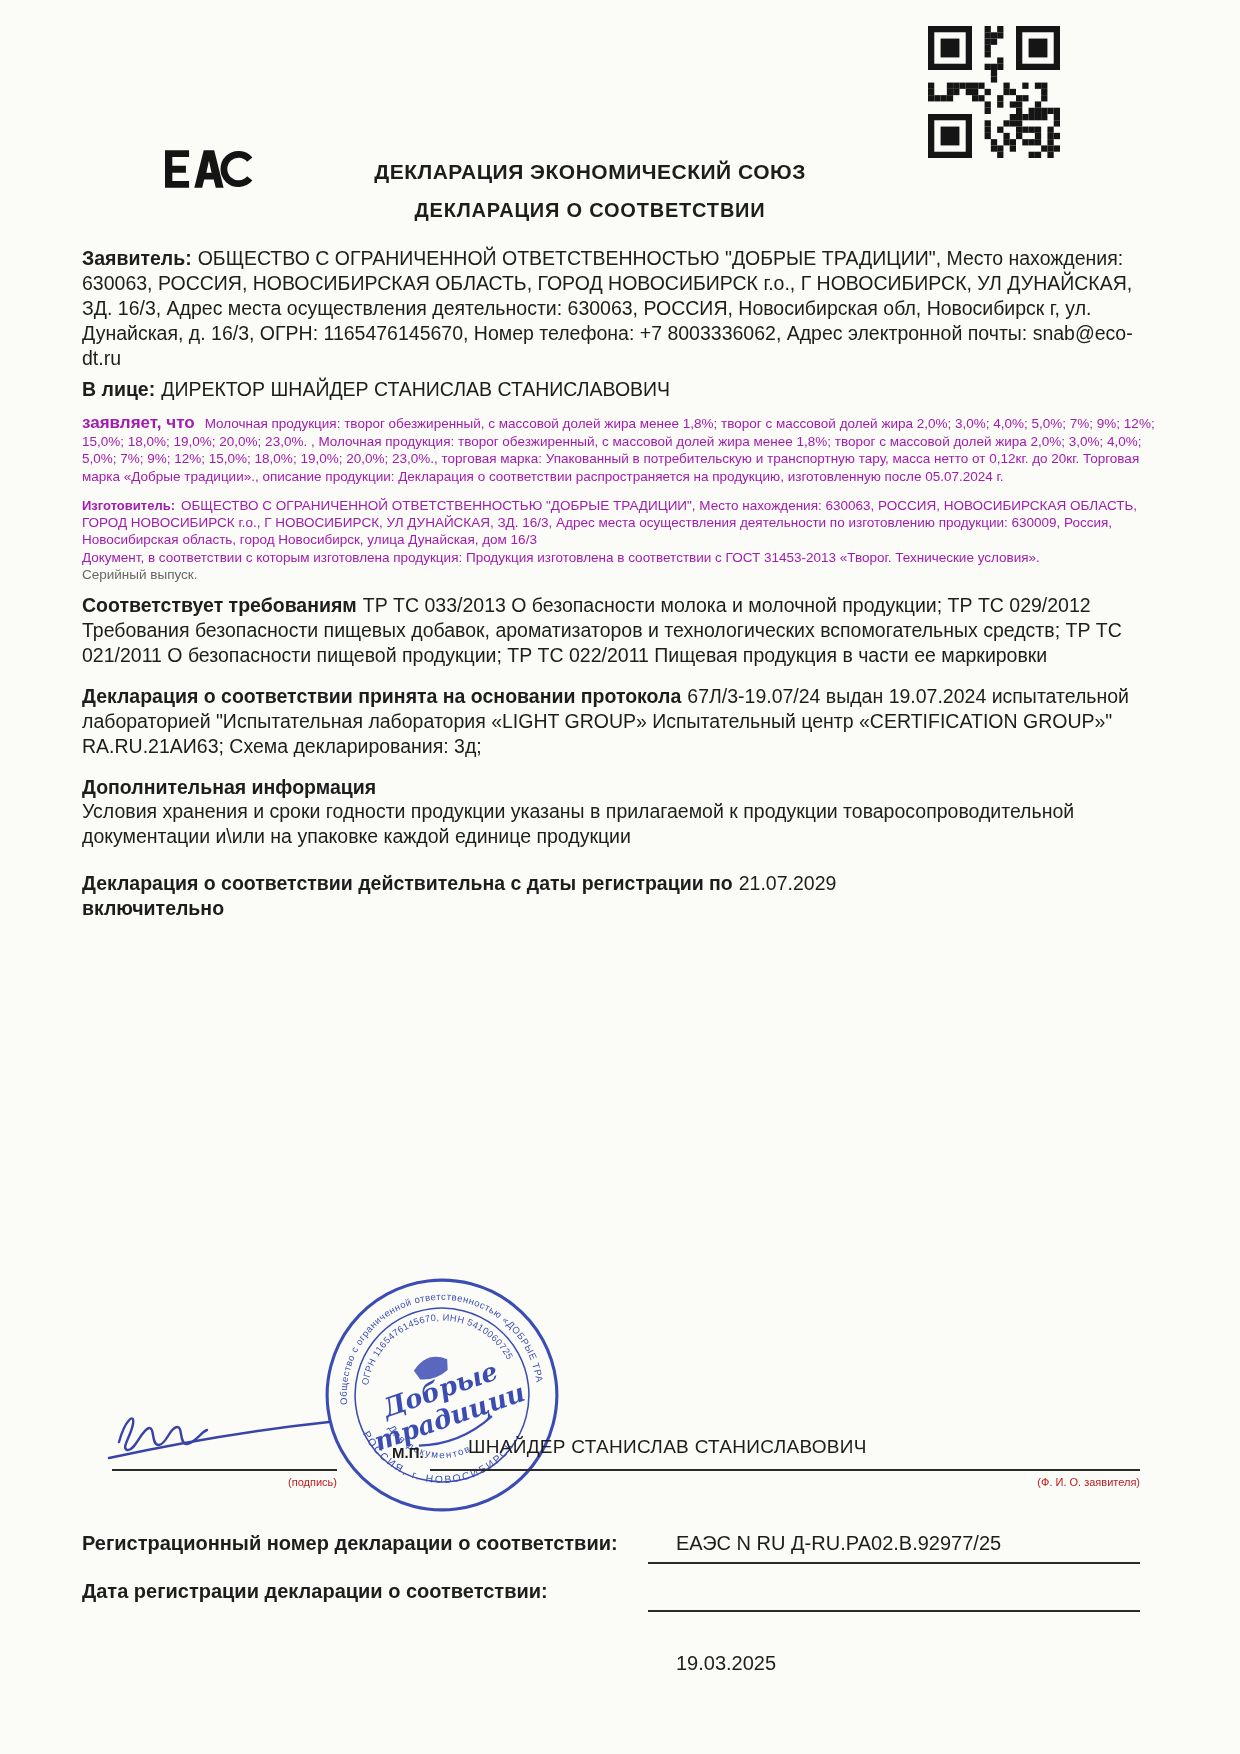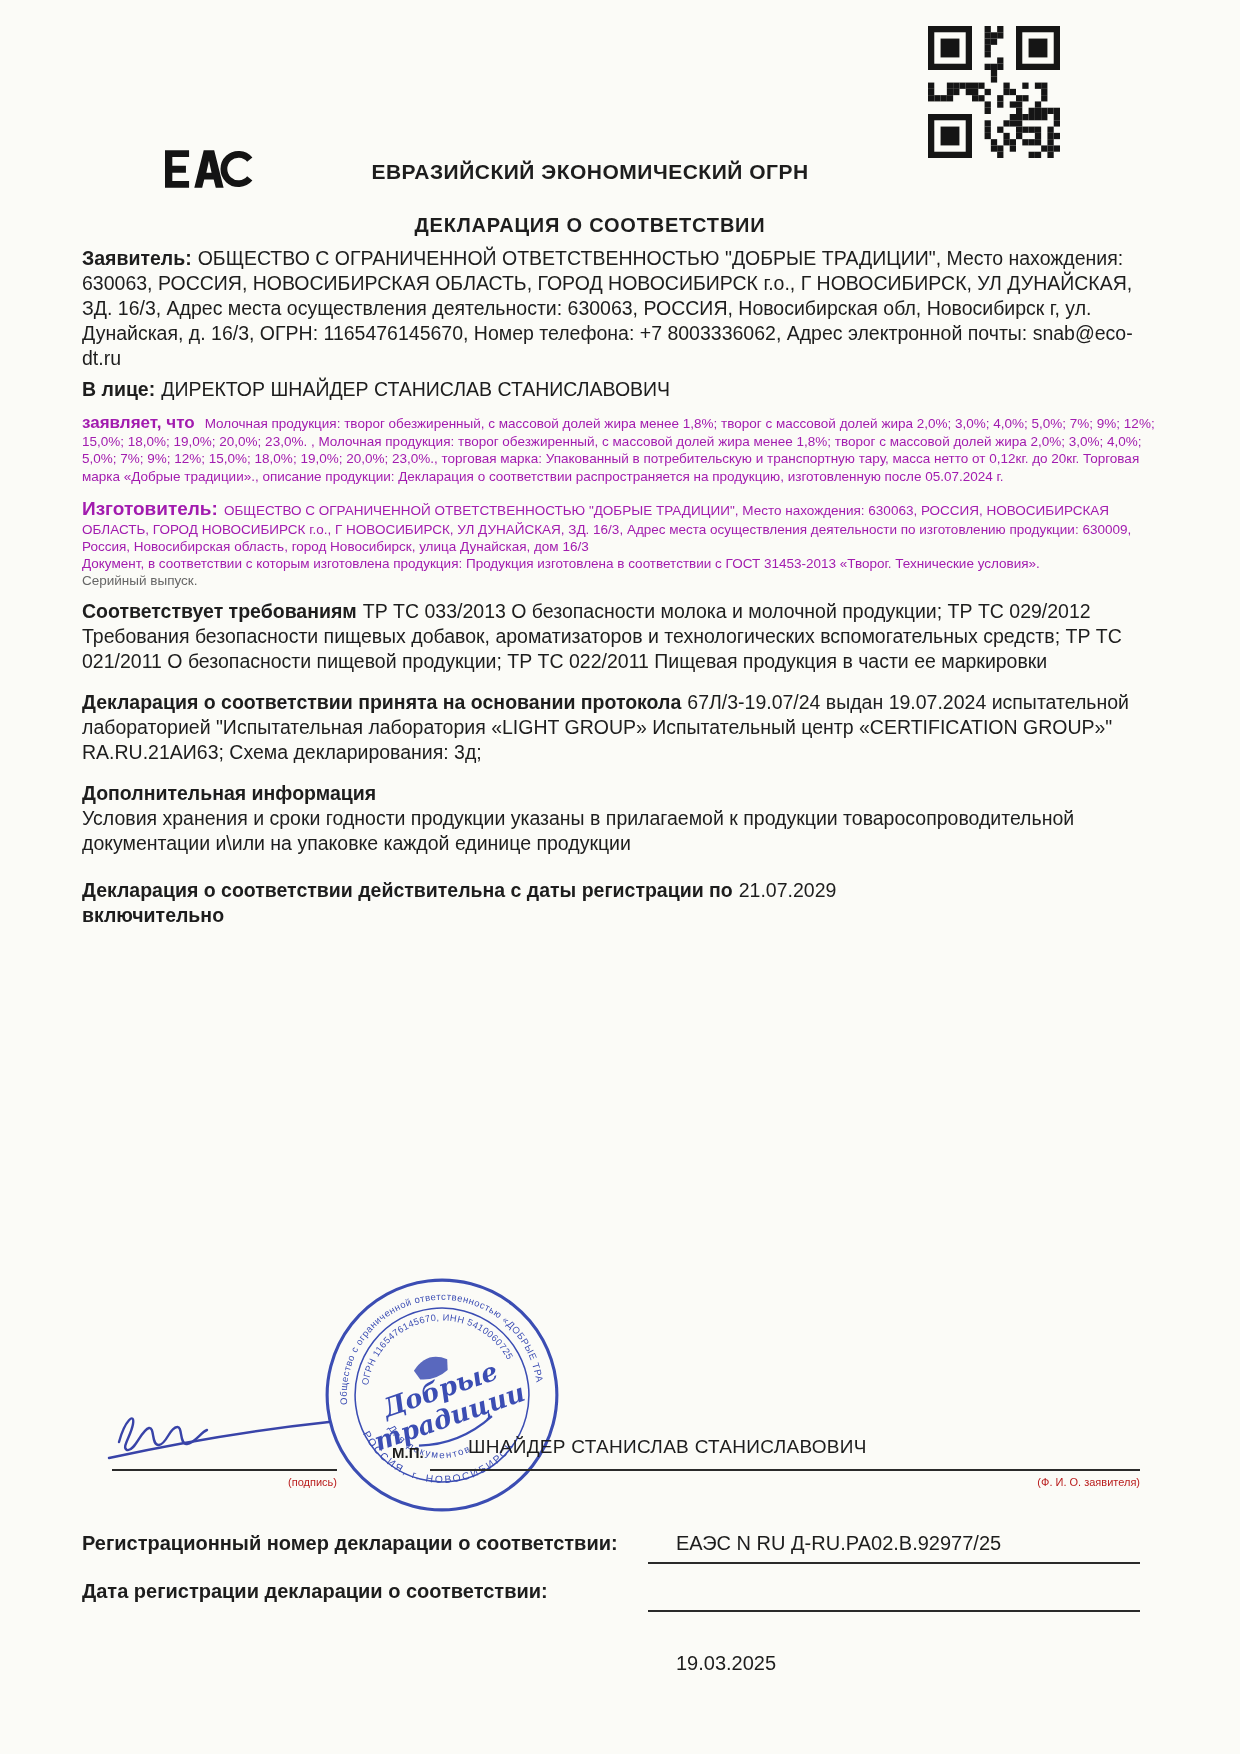--- a/index.html
+++ b/index.html
@@ -4,25 +4,25 @@
 <style>
   *{margin:0;padding:0;box-sizing:border-box}
   html,body{background:#888}
   .page{position:relative;width:1240px;height:1754px;margin:0 auto;background:#fbfbf7;
         font-family:"Liberation Sans",sans-serif;color:#1d1d1d;overflow:hidden}
   .b{font-weight:700;margin-right:6px}
   .eac{position:absolute;left:165px;top:130px;width:90px;height:78px}
   .qr{position:absolute;left:928px;top:26px;width:132px;height:132px}
   .doc-header{position:absolute;top:160px;left:0;width:100%;text-align:center;padding-right:60px}
   .doc-header .h1{font-size:21px;font-weight:700;letter-spacing:.5px}
-  .doc-header .h2{font-size:20px;font-weight:700;letter-spacing:.8px;margin-top:30px}
+  .doc-header .h2{font-size:20px;font-weight:700;letter-spacing:.8px;margin-top:15px}
   .content{position:absolute;left:82px;top:246px;width:1078px}
   .big{font-size:19.5px;line-height:1.28}
   .small{font-size:13.5px;line-height:1.27;color:#a21caf}
-  .small .b{font-size:19px}
+  .small .b{font-size:13px}
   .mt6{margin-top:6px}.mt10{margin-top:10px}.mt12{margin-top:12px}.mt16{margin-top:16px}.mt22{margin-top:22px}
   .serial{color:#666}
   .declare-lbl{font-size:17px;font-weight:700;margin-right:10px}
   .sig-svg{position:absolute;left:105px;top:1390px;width:230px;height:80px}
   .stamp{position:absolute;left:323px;top:1276px;width:238px;height:238px;transform:rotate(-7deg);opacity:.92;pointer-events:none}
   .rule{position:absolute;border-top:2px solid #2a2a2a}
   .cap{position:absolute;font-size:11px;color:#b91c1c;text-align:right}
   .mp{position:absolute;left:392px;top:1444px;font-size:15px;font-weight:700}
   .fio-name{position:absolute;left:468px;top:1436px;font-size:19px;letter-spacing:.3px}
   .reg-label{position:absolute;left:82px;font-size:20px;font-weight:700}
@@ -152,21 +152,21 @@
       <rect x="108" y="114" width="6" height="6"></rect>
       <rect x="114" y="114" width="6" height="6"></rect>
       <rect x="120" y="114" width="6" height="6"></rect>
       <rect x="66" y="120" width="6" height="6"></rect>
       <rect x="96" y="120" width="6" height="6"></rect>
       <rect x="102" y="120" width="6" height="6"></rect>
       <rect x="114" y="120" width="6" height="6"></rect>
     </svg>
 
   <div class="doc-header">
-    <div class="h1">ЕВРАЗИЙСКИЙ ЭКОНОМИЧЕСКИЙ ОГРН</div>
+    <div class="h1">ДЕКЛАРАЦИЯ ЭКОНОМИЧЕСКИЙ СОЮЗ</div>
     <div class="h2">ДЕКЛАРАЦИЯ О СООТВЕТСТВИИ</div>
   </div>
 
   <div class="content">
 
     <p class="big">
       <span class="b">Заявитель:</span><span>ОБЩЕСТВО С ОГРАНИЧЕННОЙ ОТВЕТСТВЕННОСТЬЮ "ДОБРЫЕ ТРАДИЦИИ", Место нахождения: 630063, РОССИЯ, НОВОСИБИРСКАЯ ОБЛАСТЬ, ГОРОД НОВОСИБИРСК г.о., Г НОВОСИБИРСК, УЛ ДУНАЙСКАЯ, ЗД. 16/3, Адрес места осуществления деятельности: 630063, РОССИЯ, Новосибирская обл, Новосибирск г, ул. Дунайская, д. 16/3, ОГРН: 1165476145670, Номер телефона: +7 8003336062, Адрес электронной почты: snab@eco-dt.ru</span>
     </p>
 
     <p class="big mt6">

